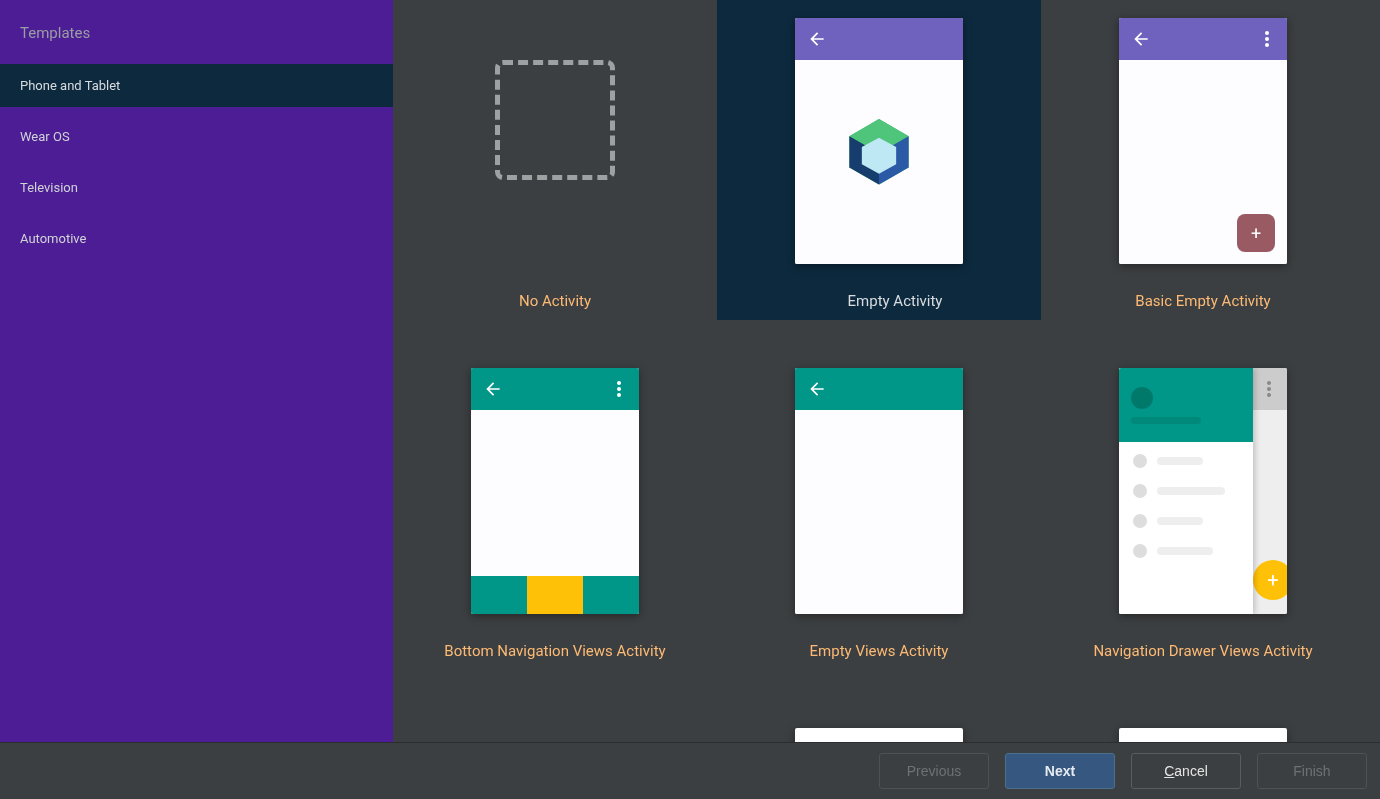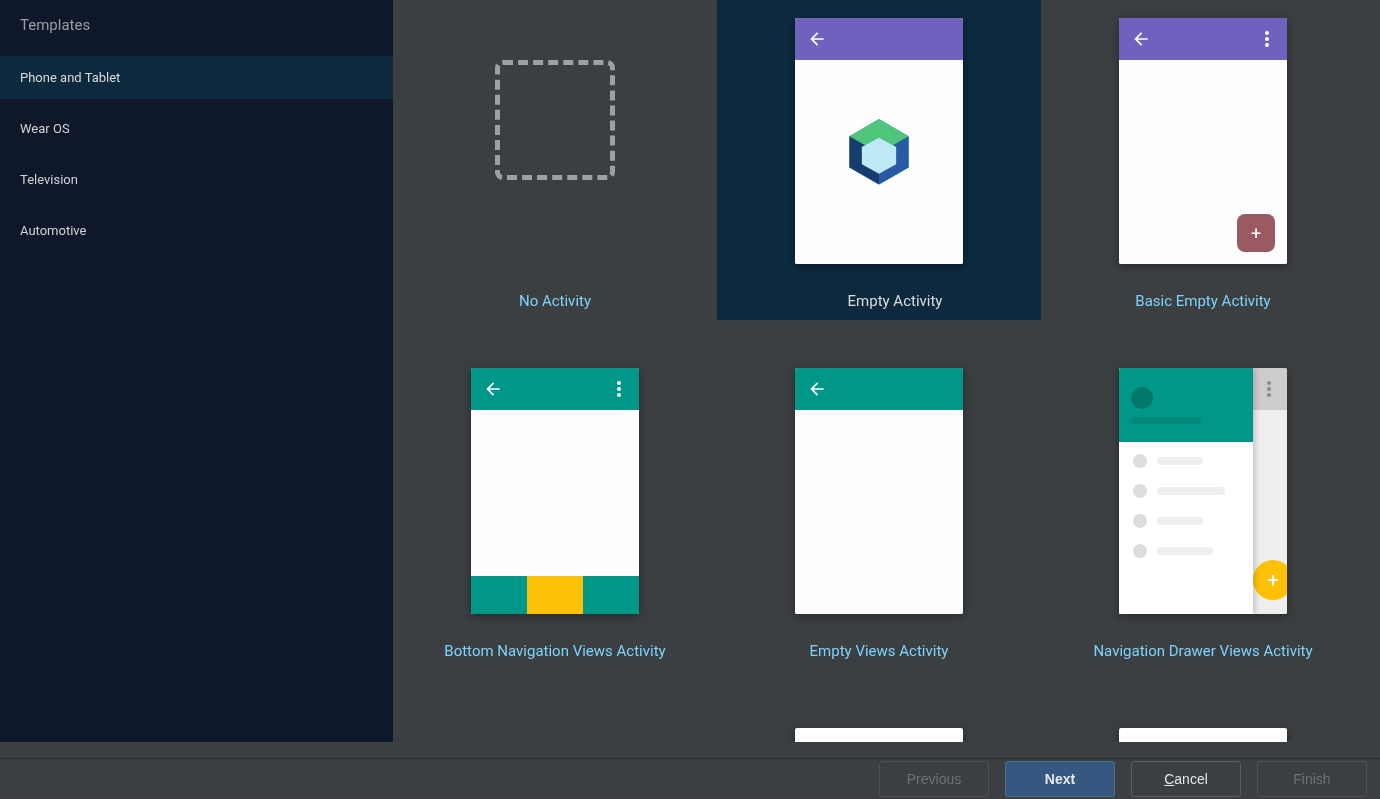--- a/index.html
+++ b/index.html
@@ -11,22 +11,22 @@
     height: 799px;
     overflow: hidden;
     position: relative;
   }
   .main-area {
     display: flex;
     height: 742px;
   }
   .sidebar {
     width: 393px;
-    background: #0f172a;
-    padding-top: 6px;
+    background: #4c1d95;
+    padding-top: 14px;
   }
   .sidebar-title {
     padding: 10px 20px 22px;
     color: #9a9ea2;
     font-size: 15px;
   }
   .sidebar-item {
     padding: 14px 20px;
     font-size: 13px;
     color: #d0d3d6;
@@ -67,21 +67,21 @@
     padding-left: 32px;
   }
   .preview-wrap {
     width: 100%;
     display: flex;
     justify-content: center;
     padding: 18px 0;
   }
   .template-label {
     font-size: 15px;
-    color: #7dd3fc;
+    color: #fdba74;
     text-align: center;
     padding: 10px 0;
     width: 100%;
   }
   .phone-preview {
     width: 168px;
     height: 246px;
     background: #fff;
     border-radius: 2px;
     box-shadow: 0 2px 8px rgba(0,0,0,0.4);
@@ -189,21 +189,21 @@
     height: 42px;
     background: #cccccc;
     display:flex;
     justify-content: flex-end;
     align-items:center;
     padding: 0 10px;
   }
   .footer-bar {
     position: absolute;
     bottom: 0; left: 0; right: 0;
-    height: 41px;
+    height: 57px;
     background: #3c3f41;
     border-top: 1px solid #2b2d2f;
     display: flex;
     justify-content: flex-end;
     align-items: center;
     padding: 8px 13px;
     gap: 16px;
   }
   .btn {
     min-width: 110px;

